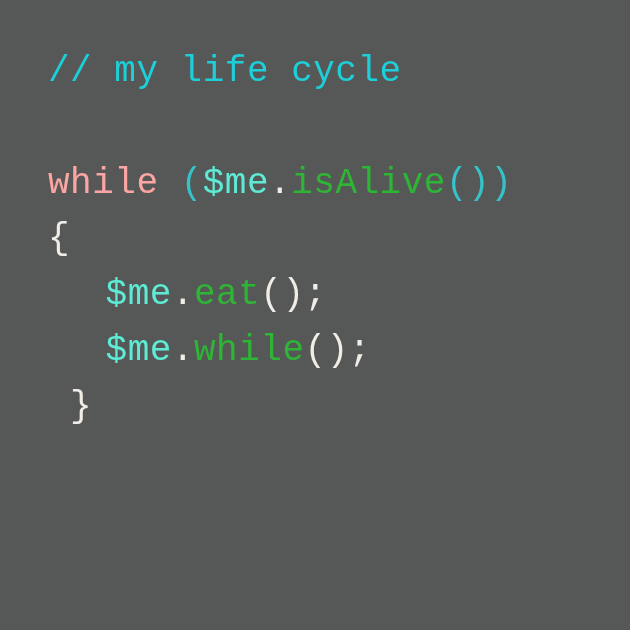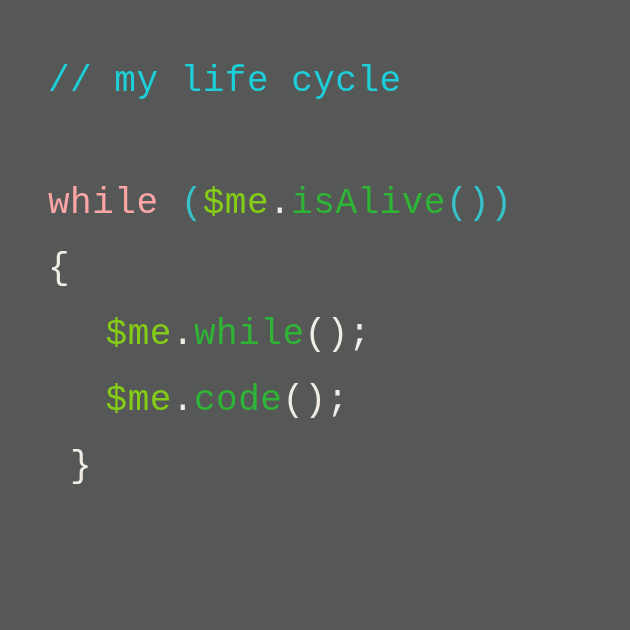--- a/index.html
+++ b/index.html
@@ -17,21 +17,21 @@
       line-height: 1.55;
       letter-spacing: 0.5px;
     }
     .comment {
       color: #1dcfd8;
     }
     .keyword {
       color: #fca5a5;
     }
     .variable {
-      color: #84cc16;
+      color: #5eead4;
     }
     .dot {
       color: #f0ede7;
     }
     .method {
       color: #2fb536;
     }
     .paren-cyan {
       color: #36c2c9;
     }
@@ -42,40 +42,39 @@
       color: #f0ede7;
     }
     .brace {
       color: #f0ede7;
     }
     .blank-line {
       height: 1.55em;
     }
     .code-line {
       white-space: pre;
-      margin-top: 10px;
     }
     .indent {
       display: inline-block;
       width: 1.6em;
     }
   </style>
 </head>
 <body>
 
 <div>
 
   <div class="code-line"><span class="comment">// </span><span class="comment">my life cycle</span></div>
 
   <div class="blank-line"></div>
 
   <div class="code-line"><span class="keyword">while</span><span> </span><span class="paren-cyan">(</span><span class="variable">$me</span><span class="dot">.</span><span class="method">isAlive</span><span class="paren-cyan">(</span><span class="paren-cyan">)</span><span class="paren-cyan">)</span></div>
 
   <div class="code-line"><span class="brace">{</span></div>
 
+  <div class="code-line"><span class="indent"></span><span class="variable">$me</span><span class="dot">.</span><span class="method">eat</span><span class="paren-white">(</span><span class="paren-white">)</span><span class="semi">;</span></div>
 
   <div class="code-line"><span class="indent"></span><span class="variable">$me</span><span class="dot">.</span><span class="method">while</span><span class="paren-white">(</span><span class="paren-white">)</span><span class="semi">;</span></div>
 
-  <div class="code-line"><span class="indent"></span><span class="variable">$me</span><span class="dot">.</span><span class="method">code</span><span class="paren-white">(</span><span class="paren-white">)</span><span class="semi">;</span></div>
 
   <div class="code-line"><span> </span><span class="brace">}</span></div>
 
 </div>
 
 </body></html>

